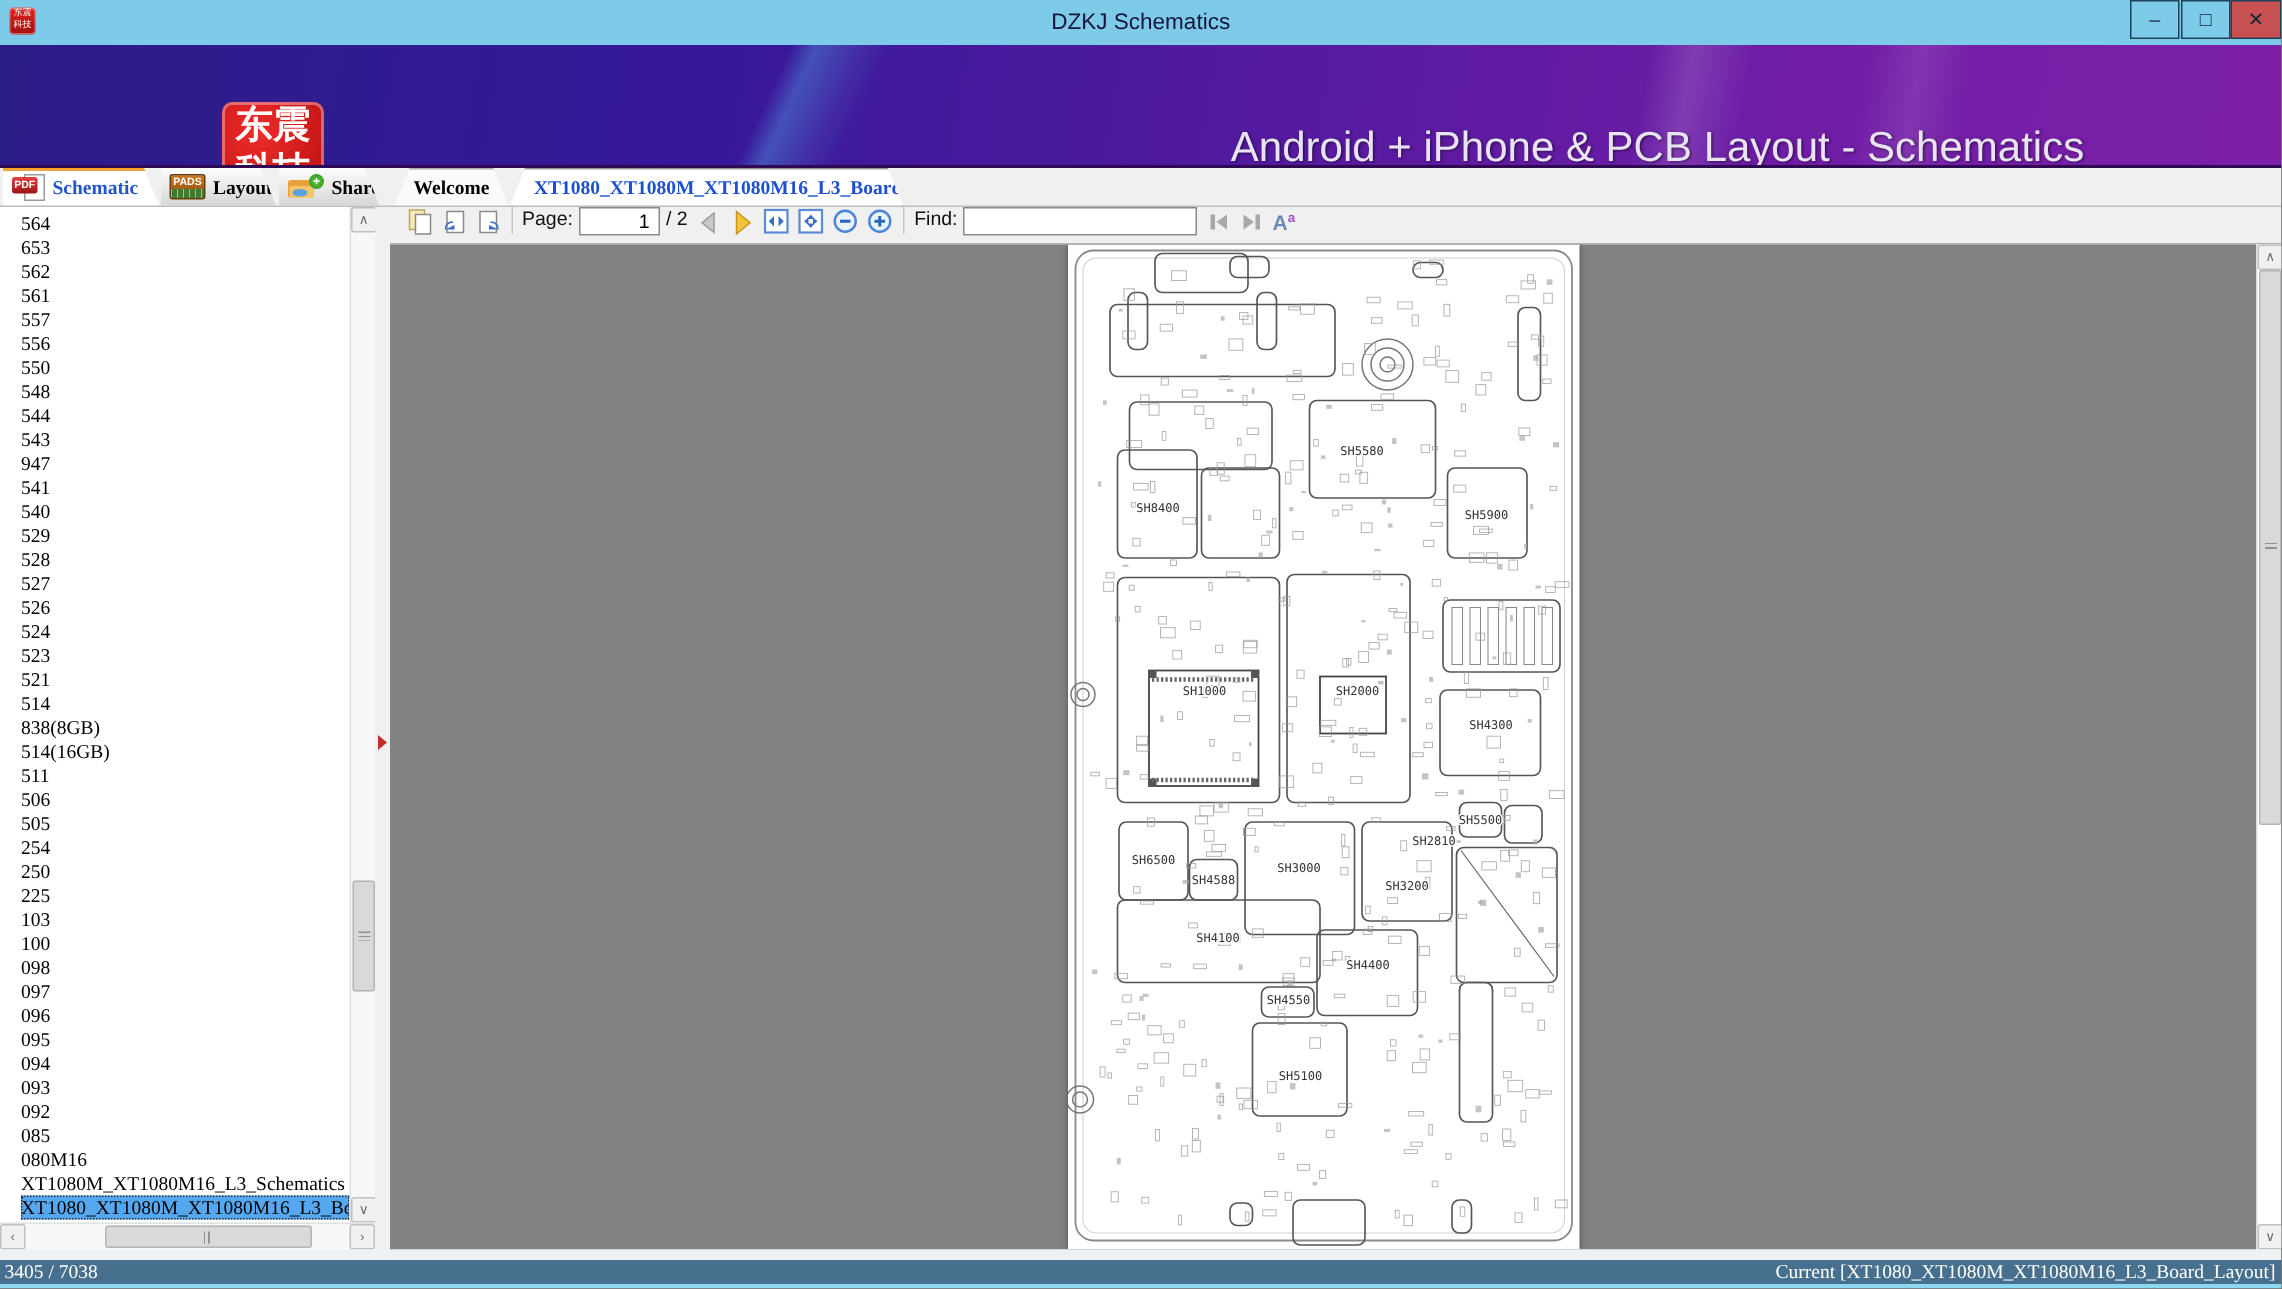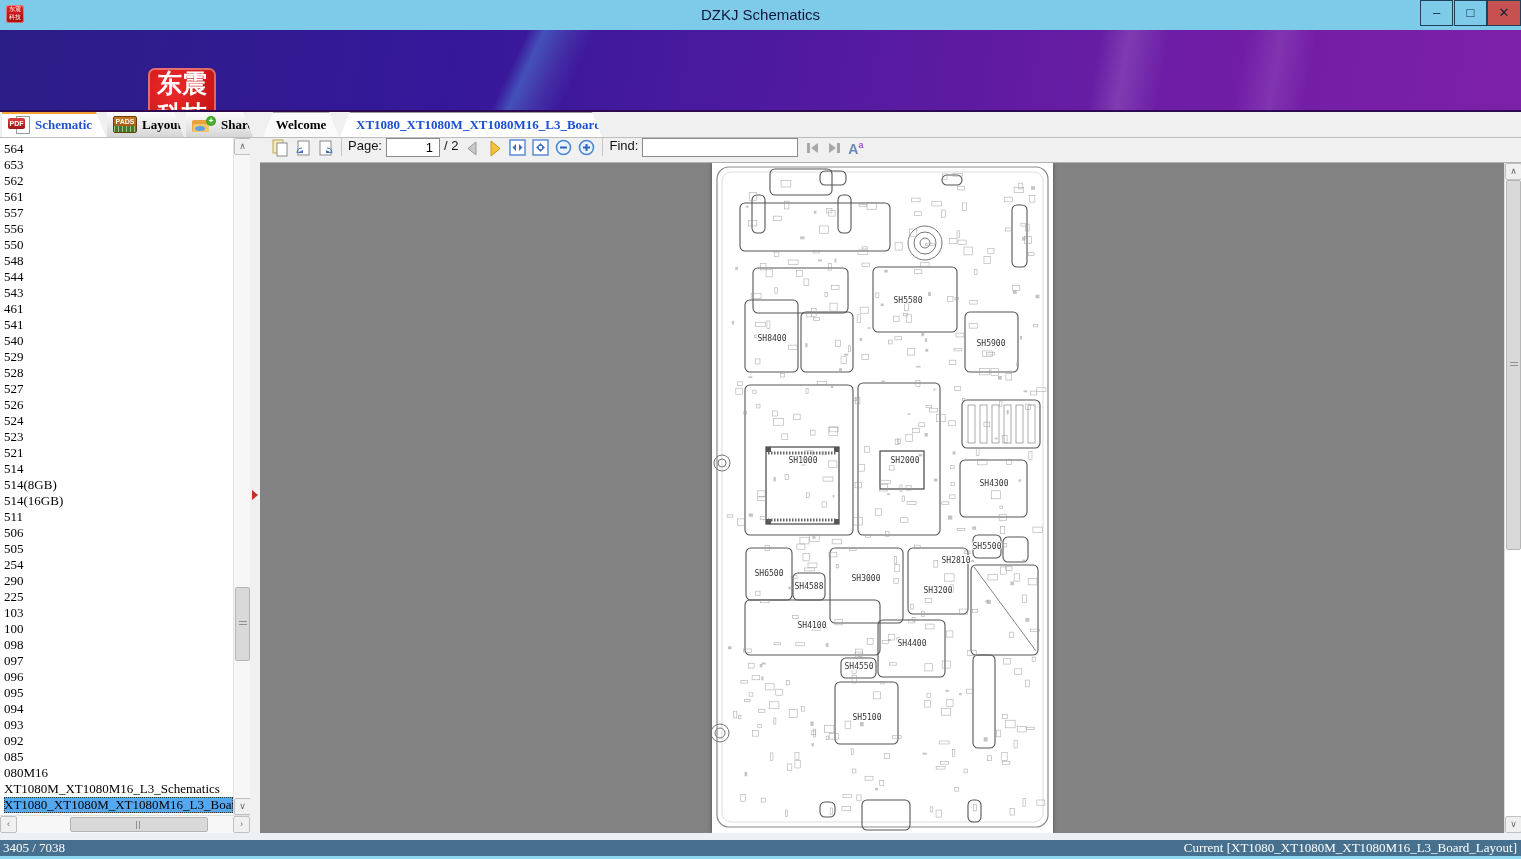--- a/index.html
+++ b/index.html
@@ -71,21 +71,21 @@
            padding-left:10px;gap:4px;font-size:13px;color:#111;}
   .tbtn{width:19px;height:19px;display:flex;align-items:center;justify-content:center;flex:0 0 auto;}
   .tsep{width:1px;height:18px;background:#c6c6c6;flex:0 0 auto;margin:0 2px;}
   .page-input{width:44px;height:17px;border:1px solid #8a8a8a;font-size:13px;text-align:right;padding:0 6px 0 2px;
               font-family:"Liberation Sans",sans-serif;background:#fff;}
   .find-input{width:148px;height:17px;border:1px solid #8a8a8a;font-size:13px;padding:0 3px;background:#fff;}
   .acase{font-size:14px;font-weight:bold;color:#6a8ab8;line-height:14px;}
   .acase sup{color:#a050c8;font-size:9px;}
   
   .sidebar{position:absolute;left:0;top:138px;width:250px;height:695px;background:#fff;}
-  .sb-list{position:absolute;left:0;top:0;width:233px;height:677px;overflow:hidden;padding:3px 0 0 4px;box-sizing:border-box;
+  .sb-list{position:absolute;left:0;top:0;width:233px;height:677px;overflow:hidden;padding:3px 0 0 14px;box-sizing:border-box;
            font-family:"Liberation Serif",serif;font-size:13px;color:#000;}
   .sb-item{height:16px;line-height:16px;white-space:nowrap;overflow:hidden;}
   .sb-item.selected{background:#55a8f0;outline:1px dotted #333;outline-offset:-1px;}
   
   .sb-vscroll{position:absolute;right:0;top:0;width:17px;height:677px;background:#f7f7f7;border-left:1px solid #e0e0e0;box-sizing:border-box;}
   .sb-hscroll{position:absolute;left:0;bottom:0;width:250px;height:18px;background:#f7f7f7;border-top:1px solid #e0e0e0;box-sizing:border-box;}
   .sc-btn{position:absolute;background:#f0f0f0;border:1px solid #c0c0c0;box-sizing:border-box;color:#6a6a6a;
           text-align:center;font-size:9px;line-height:15px;border-radius:2px;}
   .sc-thumb{position:absolute;background:#d9d9d9;border:1px solid #b4b4b4;border-radius:2px;box-sizing:border-box;}
   .grip-h{position:absolute;left:50%;top:50%;width:8px;height:6px;transform:translate(-50%,-50%);
@@ -122,20 +122,21 @@
     <div class="winbtn min">–</div>
     <div class="winbtn max">□</div>
     <div class="winbtn close">✕</div>
   </div>
 
   <div class="banner">
     <div class="logo">
       <span>东震</span><br>
       <span>科技</span>
     </div>
+    <div class="tagline">Android + iPhone &amp; PCB Layout - Schematics</div>
   </div>
 
   <div class="tabstrip">
     <div class="tab tool active-tool tab-schematic">
       <div class="toptint"></div>
       <span class="pdf-icon">
         <span class="page"></span>
           <span class="badge">PDF</span>
       </span>
       <span class="tab-label-serif">Schematic</span>
@@ -252,38 +253,38 @@
         <div class="sb-item">564</div>
         <div class="sb-item">653</div>
         <div class="sb-item">562</div>
         <div class="sb-item">561</div>
         <div class="sb-item">557</div>
         <div class="sb-item">556</div>
         <div class="sb-item">550</div>
         <div class="sb-item">548</div>
         <div class="sb-item">544</div>
         <div class="sb-item">543</div>
-        <div class="sb-item">461</div>
+        <div class="sb-item">947</div>
         <div class="sb-item">541</div>
         <div class="sb-item">540</div>
         <div class="sb-item">529</div>
         <div class="sb-item">528</div>
         <div class="sb-item">527</div>
         <div class="sb-item">526</div>
         <div class="sb-item">524</div>
         <div class="sb-item">523</div>
         <div class="sb-item">521</div>
         <div class="sb-item">514</div>
-        <div class="sb-item">514(8GB)</div>
+        <div class="sb-item">838(8GB)</div>
         <div class="sb-item">514(16GB)</div>
         <div class="sb-item">511</div>
         <div class="sb-item">506</div>
         <div class="sb-item">505</div>
         <div class="sb-item">254</div>
-        <div class="sb-item">290</div>
+        <div class="sb-item">250</div>
         <div class="sb-item">225</div>
         <div class="sb-item">103</div>
         <div class="sb-item">100</div>
         <div class="sb-item">098</div>
         <div class="sb-item">097</div>
         <div class="sb-item">096</div>
         <div class="sb-item">095</div>
         <div class="sb-item">094</div>
         <div class="sb-item">093</div>
         <div class="sb-item">092</div>

